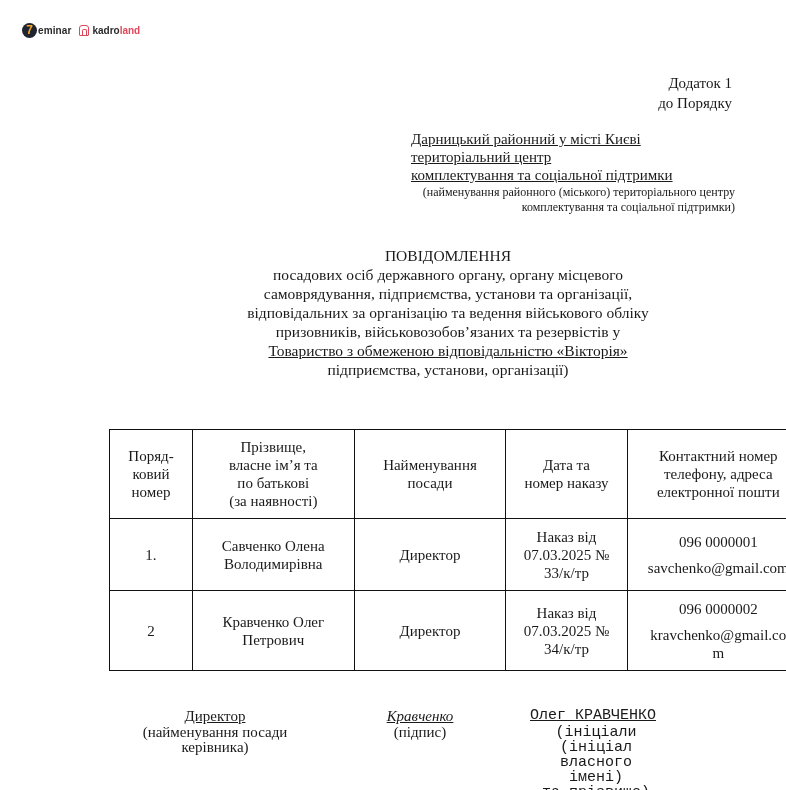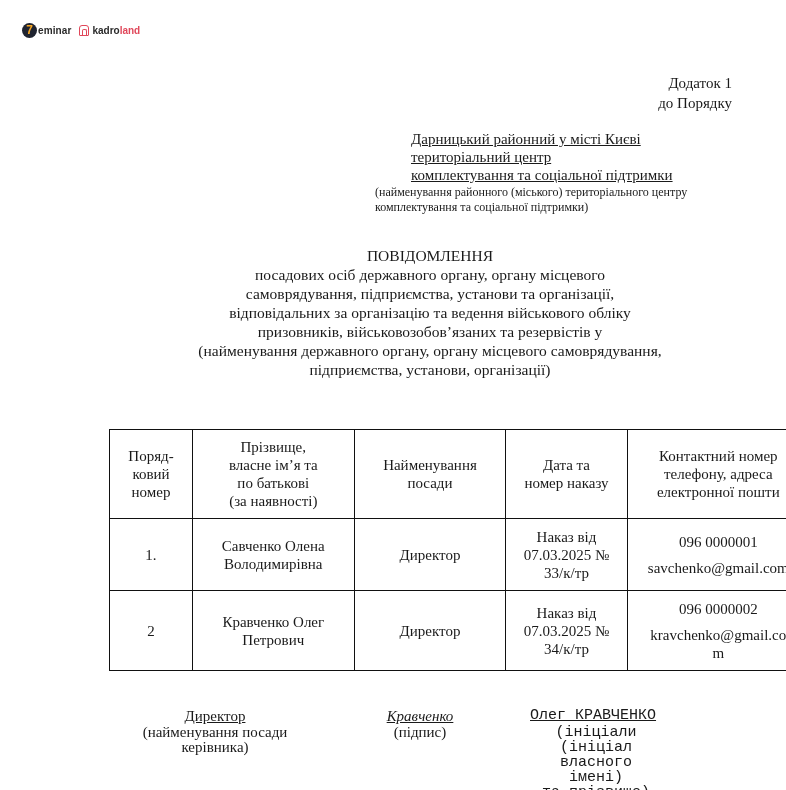--- a/index.html
+++ b/index.html
@@ -16,23 +16,23 @@
     .logo-k .house { width: 10px; height: 11px; border: 1.5px solid #e0475a; border-radius: 3px 3px 1px 1px; box-sizing: border-box; margin-right: 3px; position: relative; }
     .logo-k .house::after { content: ""; position: absolute; left: 2px; top: 3px; width: 3px; height: 5px; border: 1px solid #e0475a; border-bottom: none; border-radius: 2px 2px 0 0; }
     .logo-k .word { font-size: 10px; font-weight: bold; color: #2a2a2a; }
     .logo-k .word .accent { color: #e0475a; }
 
     .appendix { position: absolute; right: 54px; top: 73px; text-align: right; font-size: 15px; line-height: 20px; }
     .appendix div:first-child { padding-right: 0; }
 
     .recipient { position: absolute; left: 375px; top: 130px; width: 380px; }
     .recipient .u { margin-left: 36px; font-size: 15px; line-height: 18px; text-decoration: underline; }
-    .recipient .caption { text-align: left; font-size: 12px; line-height: 15px; margin-top: 1px; width: 360px; }
+    .recipient .caption { text-align: right; font-size: 12px; line-height: 15px; margin-top: 1px; width: 360px; }
 
-    .title-block { position: absolute; left: 110px; top: 246px; width: 640px; text-align: center; font-size: 15.5px; line-height: 19px; }
+    .title-block { position: absolute; left: 128px; top: 246px; width: 640px; text-align: center; font-size: 15.5px; line-height: 19px; }
     .title-block .u { text-decoration: underline; }
 
     table.main { position: absolute; left: 109px; top: 429px; width: 701px; border-collapse: collapse; font-size: 15px; line-height: 18px; }
     table.main td, table.main th { border: 1.5px solid #111; text-align: center; vertical-align: middle; font-weight: normal; padding: 0 4px; }
     table.main thead tr { height: 89px; }
     table.main tbody tr.r1 { height: 72px; }
     table.main tbody tr.r2 { height: 80px; }
     .c1 { width: 67px; } .c2 { width: 139px; } .c3 { width: 130px; } .c4 { width: 102px; } .c5 { width: 158px; }
     .contact .phone { margin-bottom: 8px; }
 
@@ -74,21 +74,21 @@
     <div>комплектування та соціальної підтримки)</div>
   </div>
 </div>
 
 <div class="title-block">
   <div>ПОВІДОМЛЕННЯ</div>
   <div>посадових осіб державного органу, органу місцевого</div>
   <div>самоврядування, підприємства, установи та організації,</div>
   <div>відповідальних за організацію та ведення військового обліку</div>
   <div>призовників, військовозобов’язаних та резервістів у</div>
-  <div>(найменування державного органу, органу місцевого самоврядування,</div>
+  <div><span class="u">Товариство з обмеженою відповідальністю «Вікторія»</span></div>
   <div>підприємства, установи, організації)</div>
 </div>
 
 <table class="main">
   <thead>
     <tr>
       <th class="c1">
         <div>Поряд-</div>
         <div>ковий</div>
         <div>номер</div>

